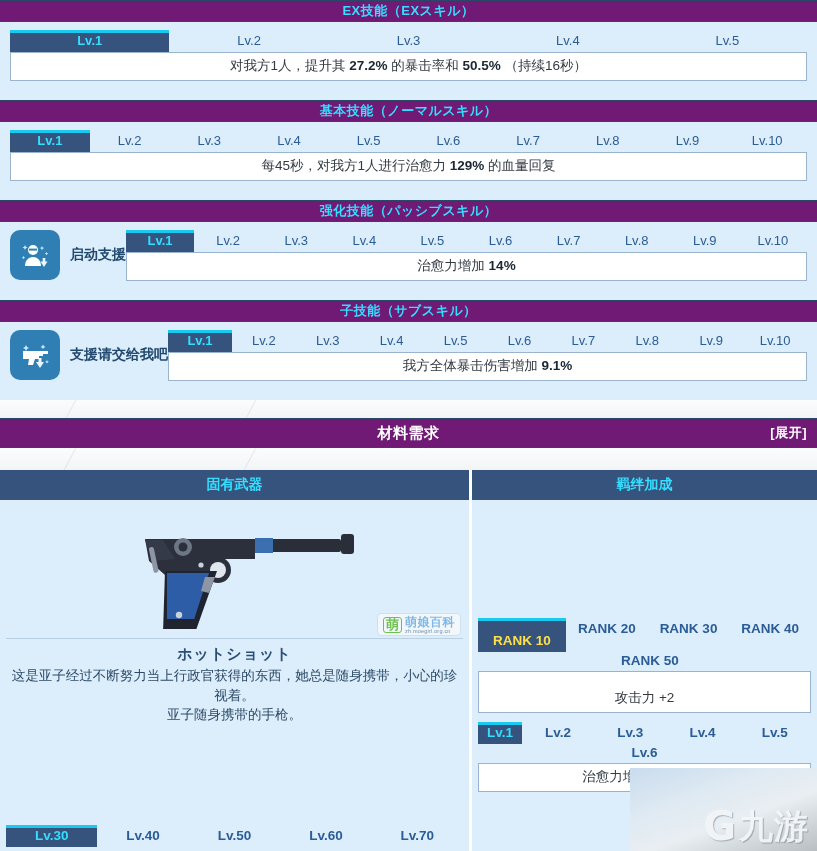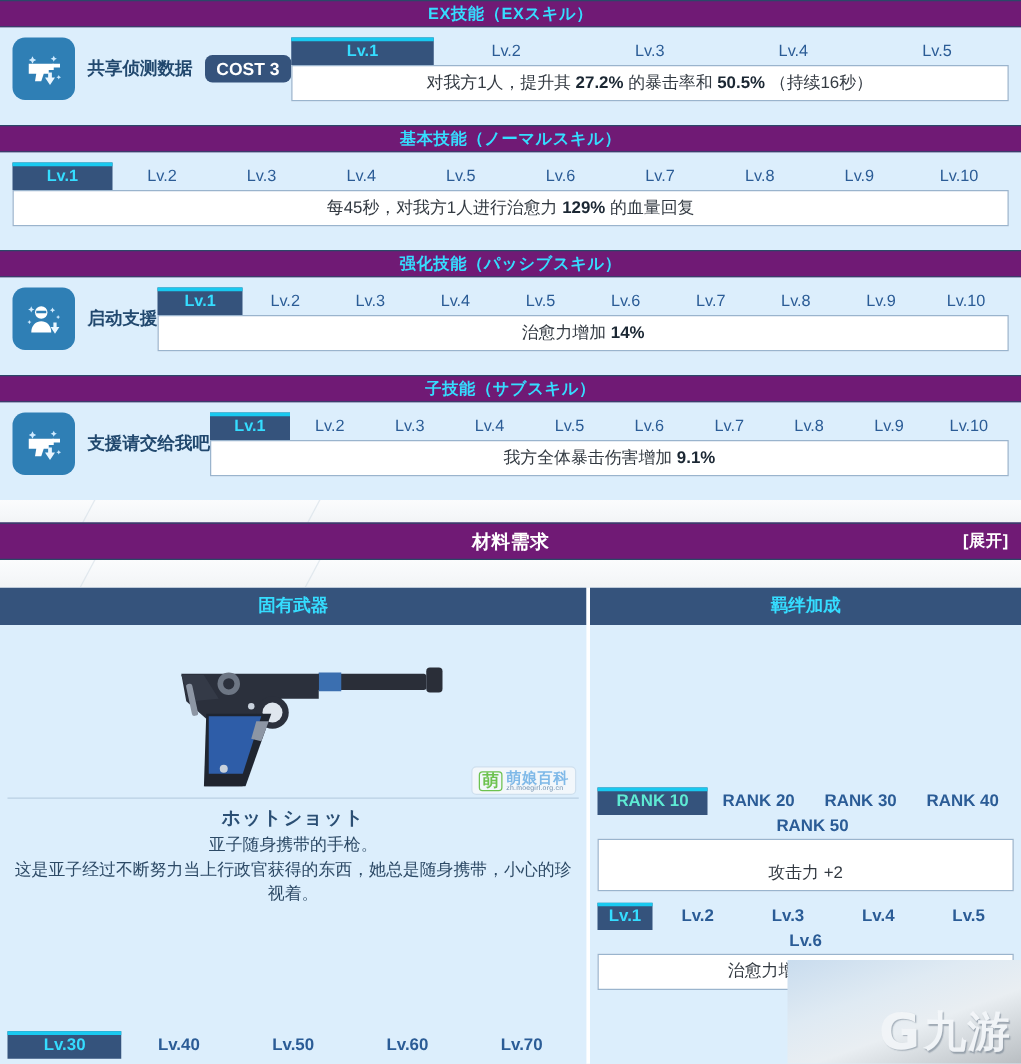--- a/index.html
+++ b/index.html
@@ -194,23 +194,23 @@
     flex: 1 1 0;
     text-align: center;
     font-size: 13.5px;
     font-weight: bold;
     color: #2b5c96;
     padding: 3px 0 4px 0;
     white-space: nowrap;
   }
   .rank-cell.active {
     background: #35537c;
-    color: #5eead4;
+    color: #fde047;
     border-top: 3px solid #19c9f0;
-    padding-top: 0;
+    padding-top: 12px;
     flex: 0 0 88px;
   }
   .rank-cell.single { flex: 0 0 auto; padding: 1px 0 3px 11px; }
   .bond-desc {
     border: 1px solid #9ab4cd;
     background: #ffffff;
     font-size: 13.5px;
     color: #333a42;
     text-align: center;
     padding: 17px 6px 5px 6px;
@@ -269,40 +269,20 @@
     letter-spacing: 1px;
   }
 </style>
 </head>
 <body>
 
 <div class="page">
 
   <div class="sec-head">EX技能（EXスキル）</div>
   <div class="skill">
-    <div class="skill-left">
-      <div class="sk-icon">
-        <svg width="34" height="34" viewBox="0 0 34 34">
-          <g fill="#ffffff">
-            <path d="M5 13 h20 v5 h-4 v3 h-4 l-2 6 h-5 l1-6 h-6 z"></path>
-            <rect x="24" y="13" width="6" height="3"></rect>
-          </g>
-          <g fill="#eaf6ff">
-            <path d="M22 30 l4-6 h-2.5 v-4 h-3 v4 H18 z"></path>
-          </g>
-          <g fill="#cfeaff">
-            <path d="M8 7 l1 2 2 1 -2 1 -1 2 -1-2 -2-1 2-1z"></path>
-            <path d="M25 6.5 l.8 1.6 1.7.8 -1.7.8 -.8 1.6 -.8-1.6 -1.7-.8 1.7-.8z"></path>
-            <path d="M29 22 l.6 1.2 1.3.6 -1.3.6 -.6 1.2 -.6-1.2 -1.3-.6 1.3-.6z"></path>
-          </g>
-        </svg>
-      </div>
-      <div class="sk-name">共享侦测数据</div>
-      <div class="cost-badge">COST 3</div>
-    </div>
     <div class="skill-right">
       <div class="lv-tabs">
           <div class="lv-tab active">Lv.1</div>
           <div class="lv-tab">Lv.2</div>
           <div class="lv-tab">Lv.3</div>
           <div class="lv-tab">Lv.4</div>
           <div class="lv-tab">Lv.5</div>
         </div>
       <div class="desc-box">对我方1人，提升其 <b>27.2%</b> 的暴击率和 <b>50.5%</b> （持续16秒）</div>
     </div>
@@ -443,22 +423,22 @@
             <span class="m1">萌</span>
             <span class="m2">
               <span class="big">萌娘百科</span>
               <span class="small">zh.moegirl.org.cn</span>
             </span>
           </div>
         </div>
         <div class="weapon-divider"></div>
         <div class="weapon-text">
           <div class="weapon-jp">ホットショット</div>
+          <div class="weapon-line">这是亚子经过不断努力当上行政官获得的东西，她总是随身携带，小心的珍视着。</div>
           <div class="weapon-line">亚子随身携带的手枪。</div>
-          <div class="weapon-line">这是亚子经过不断努力当上行政官获得的东西，她总是随身携带，小心的珍视着。</div>
         </div>
         <div class="weapon-stats">
           <div class="lv-tabs lv-tabs-w">
               <div class="lv-tab active">Lv.30</div>
               <div class="lv-tab">Lv.40</div>
               <div class="lv-tab">Lv.50</div>
               <div class="lv-tab">Lv.60</div>
               <div class="lv-tab">Lv.70</div>
             </div>
         </div>

